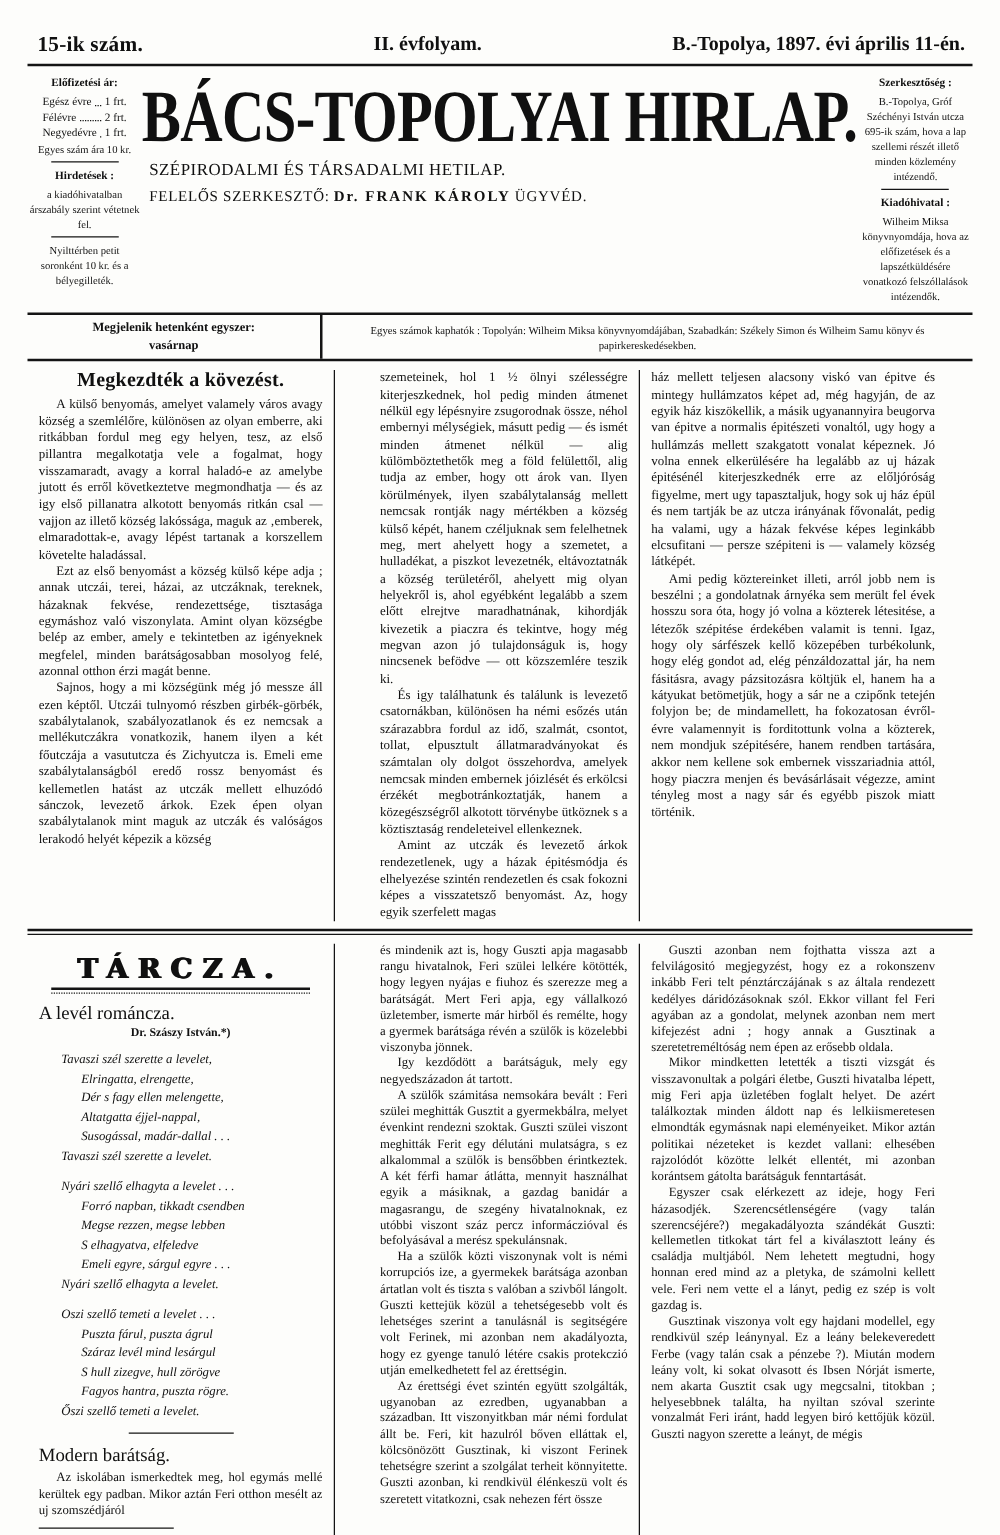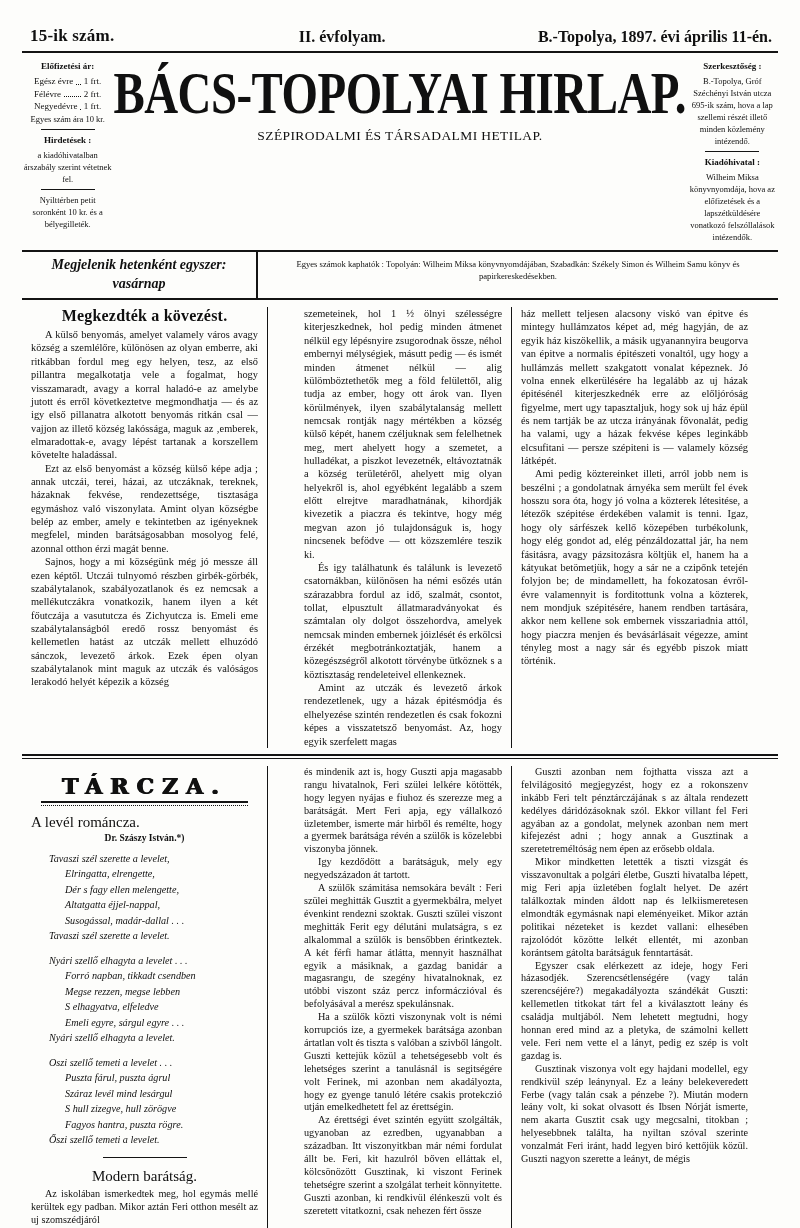--- a/index.html
+++ b/index.html
@@ -20,21 +20,21 @@
     height: 1228px;
     box-sizing: border-box;
     padding: 26px 22px 6px 22px;
     position: relative;
     background: #fdfdfb;
   }
 
   
   .topline {
     display: flex;
-    align-items: flex-end;
+    align-items: center;
     justify-content: space-between;
     padding: 0 6px 4px 8px;
   }
   .topline .issue {
     font-size: 17px;
     font-weight: bold;
     letter-spacing: .2px;
   }
   .topline .volume {
     font-size: 16px;
@@ -80,21 +80,20 @@
     padding: 0 12px;
     white-space: nowrap;
   }
   .price-row .dots {
     flex: 1;
     border-bottom: 1.4px dotted #141414;
     margin: 0 3px 3px 3px;
   }
   .mast-center {
     flex: 1;
-    text-align: center;
     padding: 0 6px;
   }
   .paper-title {
     font-family: "Liberation Serif", "DejaVu Serif", serif;
     font-size: 46px;
     font-weight: bold;
     letter-spacing: -0.5px;
     line-height: 1;
     margin: 6px 0 2px 0;
     transform: scaleY(1.28) scaleX(1.02);
@@ -131,23 +130,22 @@
   }
   .banner .b-left {
     width: 243px;
     font-size: 10px;
     border-right: 2.2px solid #141414;
     padding-top: 7px;
   }
   .banner .b-mid {
     width: 222px;
     border-right: 2.2px solid #141414;
-    font-size: 14px;
-    font-weight: bold;
-    font-style: italic;
+    font-size: 10px;
+    font-weight: bold;
   }
   .banner .b-right {
     flex: 1;
     font-size: 8.6px;
     padding-top: 6px;
     line-height: 1.4;
   }
 
   
   .cols {
@@ -216,21 +214,21 @@
   .poem {
     font-style: italic;
     font-size: 10.2px;
     line-height: 1.52;
     padding-left: 18px;
   }
   .poem .stanza { margin-bottom: 9px; }
   .poem .ln { white-space: nowrap; }
   .poem .ind { padding-left: 16px; }
   .story-title {
-    text-align: center;
+    text-align: left;
     font-size: 15px;
     margin: 10px 0 3px 0;
   }
   .small-rule {
     width: 84px;
     border-top: 1.6px solid #141414;
     margin: 9px auto 6px auto;
   }
   .footnote-rule {
     width: 108px;
@@ -281,20 +279,25 @@
       <div class="sep"></div>
       <div class="hd">Hirdetések :</div>
       <div>a kiadóhivatalban árszabály szerint vétetnek fel.</div>
       <div class="sep"></div>
       <div>Nyilttérben petit soronként 10 kr. és a bélyegilleték.</div>
     </div>
 
     <div class="mast-center">
       <div class="paper-title">BÁCS-TOPOLYAI HIRLAP.</div>
       <div class="subtitle-1">SZÉPIRODALMI ÉS TÁRSADALMI HETILAP.</div>
+      <div class="subtitle-2">
+        <span class="lbl">FELELŐS SZERKESZTŐ:</span>
+        <span class="editor-name">Dr. FRANK KÁROLY</span>
+        <span class="lbl">ÜGYVÉD.</span>
+      </div>
     </div>
 
     <div class="mast-side">
       <div class="hd">Szerkesztőség :</div>
       <div>B.-Topolya, Gróf Széchényi István utcza 695-ik szám, hova a lap szellemi részét illető minden közlemény intézendő.</div>
       <div class="sep"></div>
       <div class="hd">Kiadóhivatal :</div>
       <div>Wilheim Miksa könyvnyomdája, hova az előfizetések és a lapszétküldésére vonatkozó felszóllalások intézendők.</div>
     </div>
   </div>

